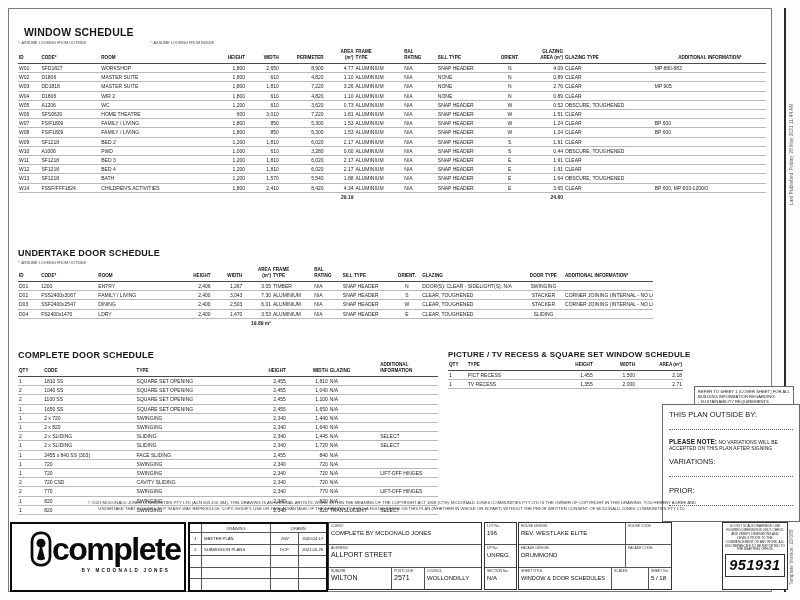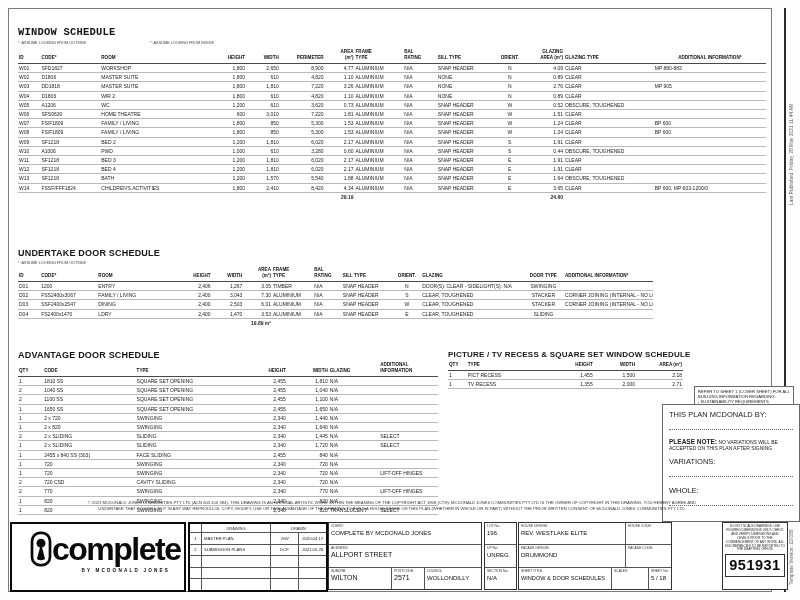--- a/index.html
+++ b/index.html
@@ -61,29 +61,29 @@
   .lbl{display:block;font-size:3.4px;color:#333;line-height:4px;white-space:nowrap;}
   .val{display:block;font-size:7px;line-height:8px;color:#0f0f0f;white-space:nowrap;margin-top:1px;}
   .val.small{font-size:6px;}
 
   .client-box{left:328px;width:152px;height:66px;}
   .lot-box{left:484px;width:31px;height:66px;}
   .design-box{left:518px;width:152px;height:66px;}
 
   .disc-box{left:722px;width:64px;height:66px;border:1px solid #333;}
   .disc-text{font-size:3.2px;line-height:3.9px;text-align:center;color:#222;padding:2px 2px 0 2px;}
-  .jobnum-box{margin:2px 2px 2px 2px;border:1px solid #333;text-align:center;font-size:14.5px;font-weight:bold;letter-spacing:.5px;line-height:21px;height:21px;color:#0a0a0a;}
+  .jobnum-box{margin:2px 2px 2px 2px;border:1px solid #333;text-align:center;font-size:14.5px;font-weight:bold;letter-spacing:.5px;line-height:21px;height:21px;color:#0a0a0a;font-style:italic;}
 </style>
 </head>
 <body>
 
 <div class="sheet-border"></div>
 <div class="edge-thick"></div>
 
-<div class="sec-title t-big" style="left:18px;top:26px;font-family:Liberation Mono, monospace;">WINDOW SCHEDULE</div>
+<div class="sec-title t-big" style="left:24px;top:26px;">WINDOW SCHEDULE</div>
 <div class="footnote" style="left:18px;top:41px;">*¹ ASSUME LOOKING FROM OUTSIDE</div>
 <div class="footnote" style="left:150px;top:41px;">*² ASSUME LOOKING FROM INSIDE</div>
 <table id="win-table" class="sched" style="left:18px;top:49px;width:748px;">
     <colgroup>
       <col style="width: 3%;">
       <col style="width: 8%;">
       <col style="width: 15%;">
       <col style="width: 4.5%;">
       <col style="width: 4.5%;">
       <col style="width: 6%;">
@@ -472,21 +472,21 @@
         <td class="a-l"></td>
         <td class="a-l"></td>
         <td class="a-c"></td>
         <td class="a-l"></td>
         <td class="a-c"></td>
         <td class="a-l"></td>
       </tr>
     </tbody>
   </table>
 
-<div class="sec-title t-med" style="left:18px;top:350px;">ADVANTAGE DOOR SCHEDULE</div>
+<div class="sec-title t-med" style="left:18px;top:350px;">COMPLETE DOOR SCHEDULE</div>
 <table id="int-table" class="sched" style="left:18px;top:362px;width:420px;">
     <colgroup>
       <col style="width: 6%;">
       <col style="width: 22%;">
       <col style="width: 26%;">
       <col style="width: 10%;">
       <col style="width: 10%;">
       <col style="width: 12%;">
       <col style="width: 14%;">
     </colgroup>
@@ -675,26 +675,26 @@
       </tr>
     </tbody>
   </table>
 
 <div class="box refer-box" style="left:694px;top:386px;width:92px;height:32px;white-space:pre-line;">REFER TO SHEET 1 (COVER SHEET) FOR ALL BUILDING INFORMATION REGARDING:
 -  SUSTAINABILITY REQUIREMENTS
 -  SITE CLASSIFICATION
 -  GENERAL BUILDING INFORMATION</div>
 
 <div class="box accepted-box" style="left:662px;top:404px;width:124px;height:106px;">
-  <div>THIS PLAN MCDONALD BY:</div>
+  <div>THIS PLAN OUTSIDE BY:</div>
   <div class="dotline"></div>
   <div class="note"><b>PLEASE NOTE:</b><span> NO VARIATIONS WILL BE ACCEPTED ON THIS PLAN AFTER SIGNING</span></div>
   <div style="margin-top:6px;">VARIATIONS:</div>
   <div class="dotline"></div>
-  <div>WHOLE:</div>
+  <div>PRIOR:</div>
   <div class="dotline"></div>
 </div>
 
 <div class="copyright" style="top:500px;">© 2021 MCDONALD JONES COMMUNITIES PTY LTD (ACN 603 416 384). THIS DRAWING IS AN ORIGINAL ARTISTIC WORK WITHIN THE MEANING OF THE COPYRIGHT ACT 1968 (CTH). MCDONALD JONES COMMUNITIES PTY LTD IS THE OWNER OF COPYRIGHT IN THIS DRAWING. YOU HEREBY AGREE AND</div>
 <div class="copyright" style="top:506px;">UNDERTAKE THAT YOU WILL NOT IN ANY WAY REPRODUCE, COPY, MODIFY, USE OR TAKE ADVANTAGE OF THE DRAWING TO BUILD A HOUSE BASED ON THIS PLAN (WHETHER IN WHOLE OR IN PART) WITHOUT THE PRIOR WRITTEN CONSENT OF MCDONALD JONES COMMUNITIES PTY LTD.</div>
 
 <div class="tb-box logo-box">
   <div class="brandrow">
     <span style="display:inline-block;line-height:0;">
       <svg width="22" height="36" viewBox="0 0 24 40">

